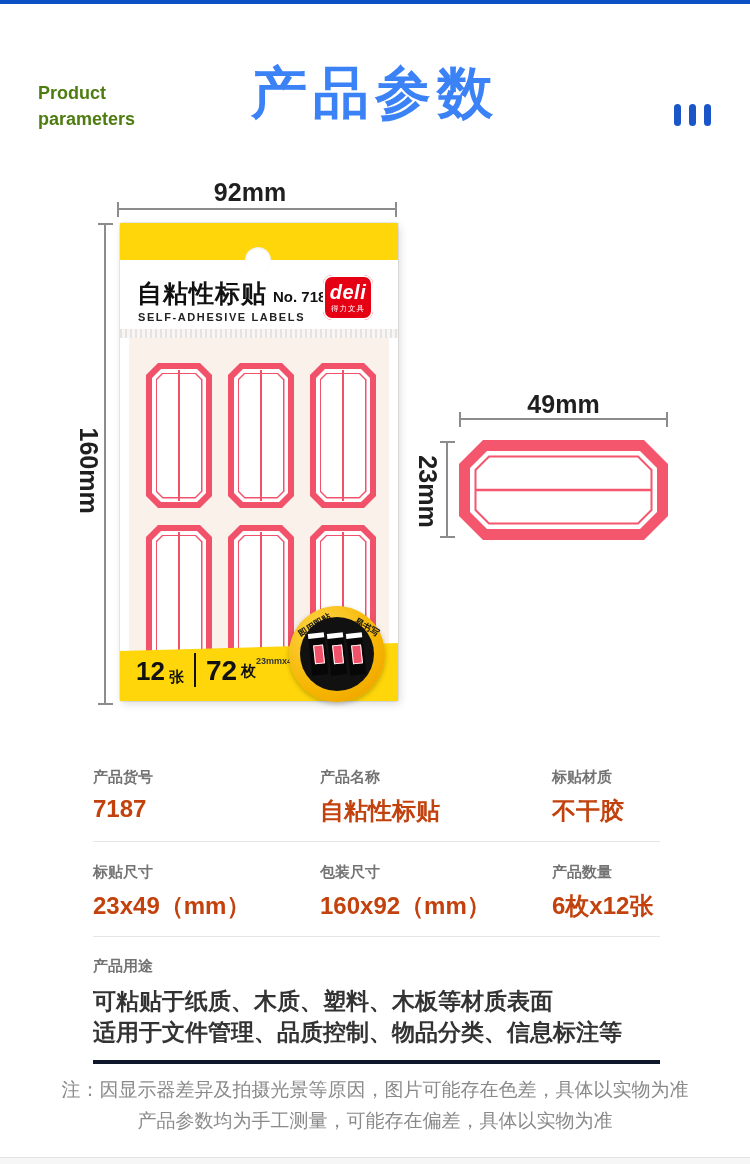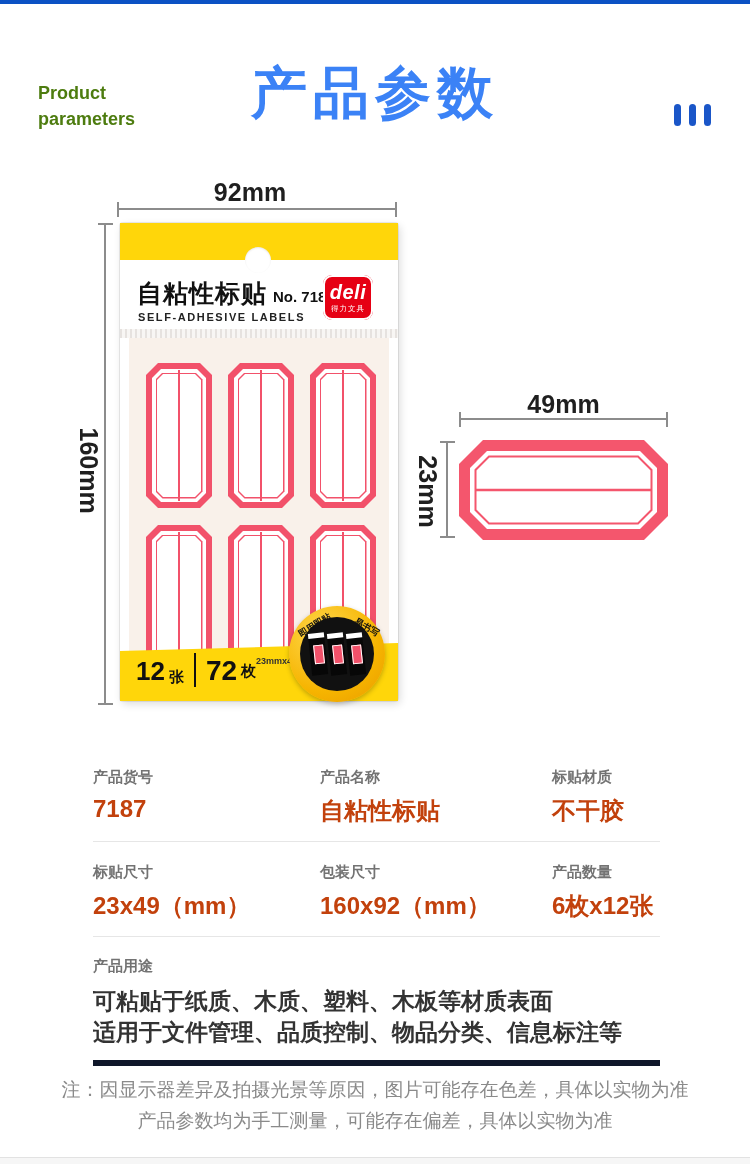--- a/index.html
+++ b/index.html
@@ -86,21 +86,21 @@
 
   
   .label-big { position:absolute; left:459px; top:440px; width:209px; height:100px; }
 
   
   .specs { position:absolute; left:93px; top:755px; width:567px; }
   .spec-row { display:grid; grid-template-columns:227px 232px 1fr; padding:13px 0 14px; border-bottom:1px solid #e6e6e6; }
   .spec-row.r2 { padding-top:21px; }
   .spec-label { font-size:15px; font-weight:700; color:#737373; margin-bottom:8px; }
   .spec-value { font-size:24px; font-weight:600; color:#c2410c; }
-  .usage { padding:20px 0 12px; border-bottom:6px solid #0f172a;font-family:Liberation Serif, serif; }
+  .usage { padding:20px 0 12px; border-bottom:4px solid #0f172a;font-family:Liberation Serif, serif; }
   .usage .spec-label { margin-bottom:10px; }
   .usage-line { font-size:23px; font-weight:600; color:#333; line-height:31px; }
 
   
   .footnote { position:absolute; left:0; right:0; top:1074px; text-align:center;
     font-size:19px; color:#8a8a8a; line-height:31px; }
   .bottom-strip { position:absolute; left:0; bottom:0; width:750px; height:7px; background:#f6f6f6; border-top:1px solid #e2e2e2; }
 </style>
 </head>
 <body>

